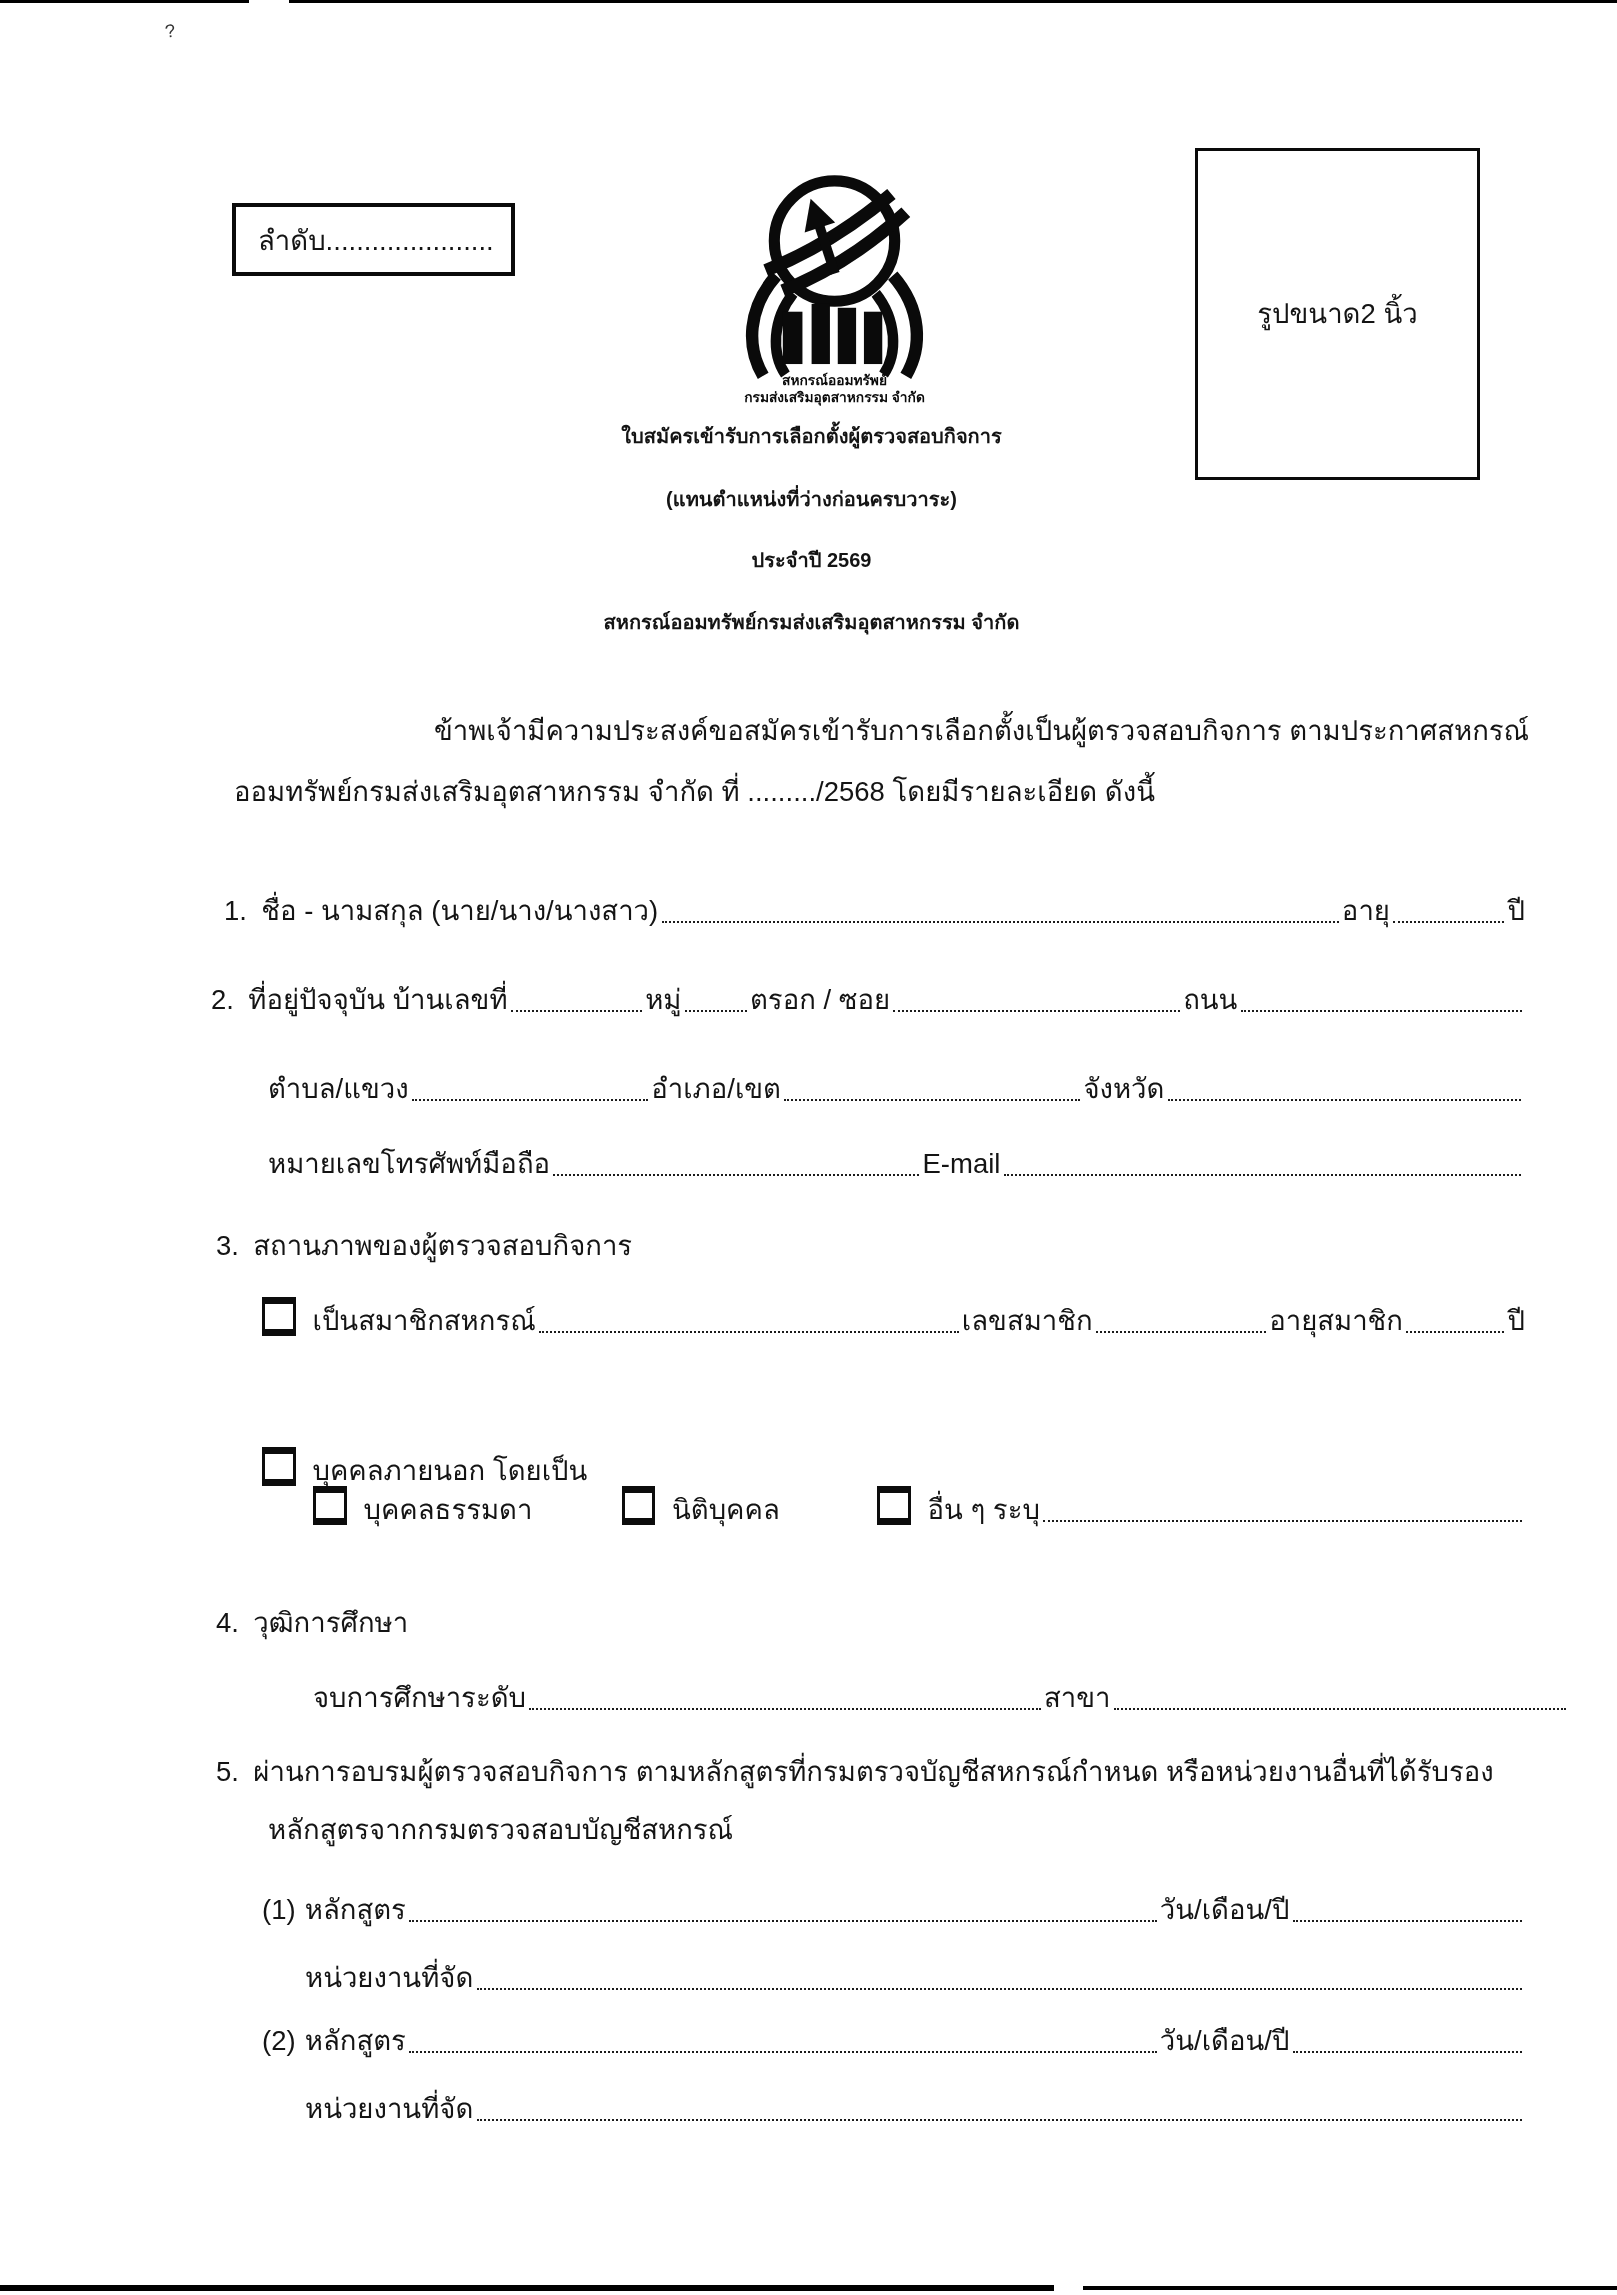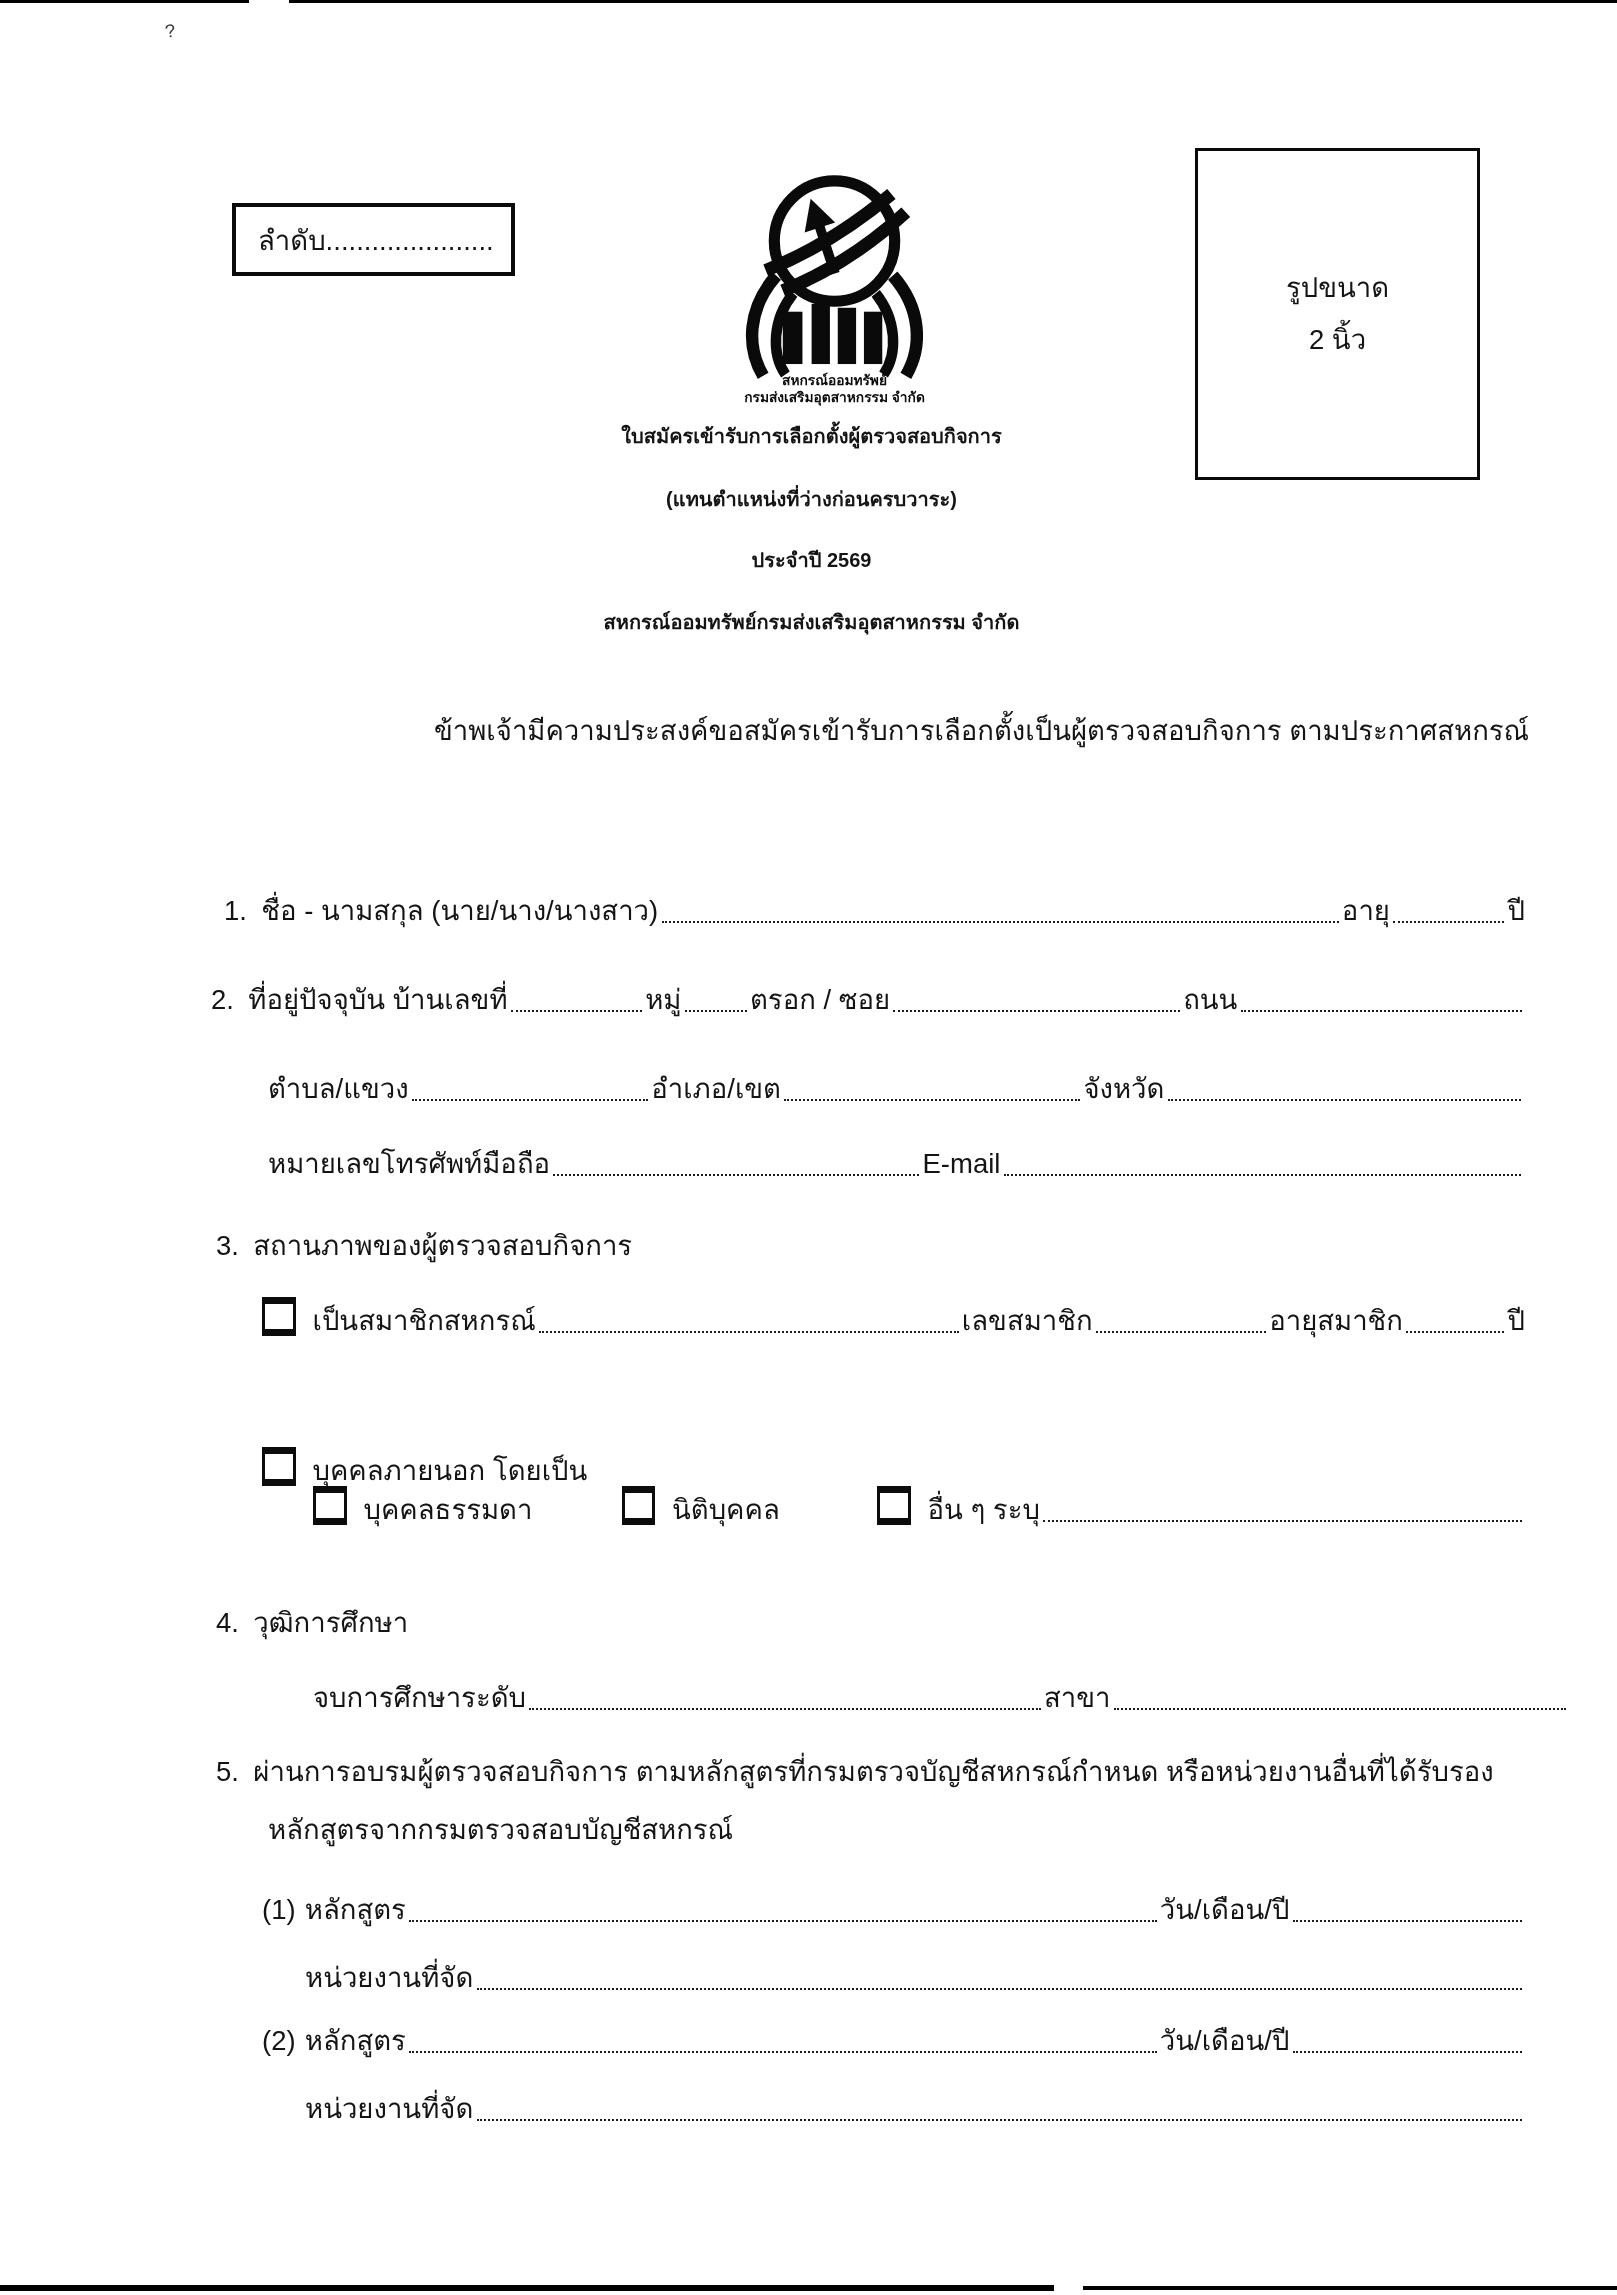--- a/index.html
+++ b/index.html
@@ -28,21 +28,21 @@
     font-size:20px; font-weight:bold; white-space:nowrap;
   }
   .order-box {
     position:absolute; left:232px; top:203px; width:283px; height:73px;
     border:4.6px solid #0a0a0a; box-sizing:border-box;
     display:flex; align-items:center; padding-left:22px; font-size:27.5px;
   }
   .photo-box {
     position:absolute; left:1195px; top:148px; width:285px; height:332px;
     border:3.9px solid #0a0a0a; box-sizing:border-box;
-    display:flex; flex-direction:column; align-items:center; justify-content:center;
+    display:flex; flex-direction:row; align-items:center; justify-content:center;
     font-size:27.5px; line-height:1.9; text-align:center;
   }
   .artifact { position:absolute; background:#000; }
   .speck { position:absolute; left:165px; top:19.6px; font-size:18.3px; color:#333; transform:rotate(-8deg); }
   .logo-wrap { position:absolute; left:720px; top:169px; width:229px; height:237px; }
 </style>
 </head>
 <body>
 
 <div class="page">
@@ -90,20 +90,23 @@
     <span>2 นิ้ว</span>
   </div>
 
   <div class="title-row" style="top:420px;">ใบสมัครเข้ารับการเลือกตั้งผู้ตรวจสอบกิจการ</div>
   <div class="title-row" style="top:483px;">(แทนตำแหน่งที่ว่างก่อนครบวาระ)</div>
   <div class="title-row" style="top:544px;">ประจำปี 2569</div>
   <div class="title-row" style="top:606px;">สหกรณ์ออมทรัพย์กรมส่งเสริมอุตสาหกรรม จำกัด</div>
 
   <div class="row" style="left:434px; top:707px;">
     <span class="lbl">ข้าพเจ้ามีความประสงค์ขอสมัครเข้ารับการเลือกตั้งเป็นผู้ตรวจสอบกิจการ ตามประกาศสหกรณ์</span>
+  </div>
+  <div class="row" style="left:234px; top:768px;">
+    <span class="lbl">ออมทรัพย์กรมส่งเสริมอุตสาหกรรม จำกัด ที่ ........./2568 โดยมีรายละเอียด ดังนี้</span>
   </div>
 
   <div class="row" style="left:224px; top:887px; width:1301px;">
     <span class="num">1.</span>
     <span class="lbl">ชื่อ - นามสกุล (นาย/นาง/นางสาว)</span>
     <span class="dots grow"></span>
     <span class="lbl">อายุ</span>
     <span class="dots" style="width:111px;"></span>
     <span class="lbl">ปี</span>
   </div>

